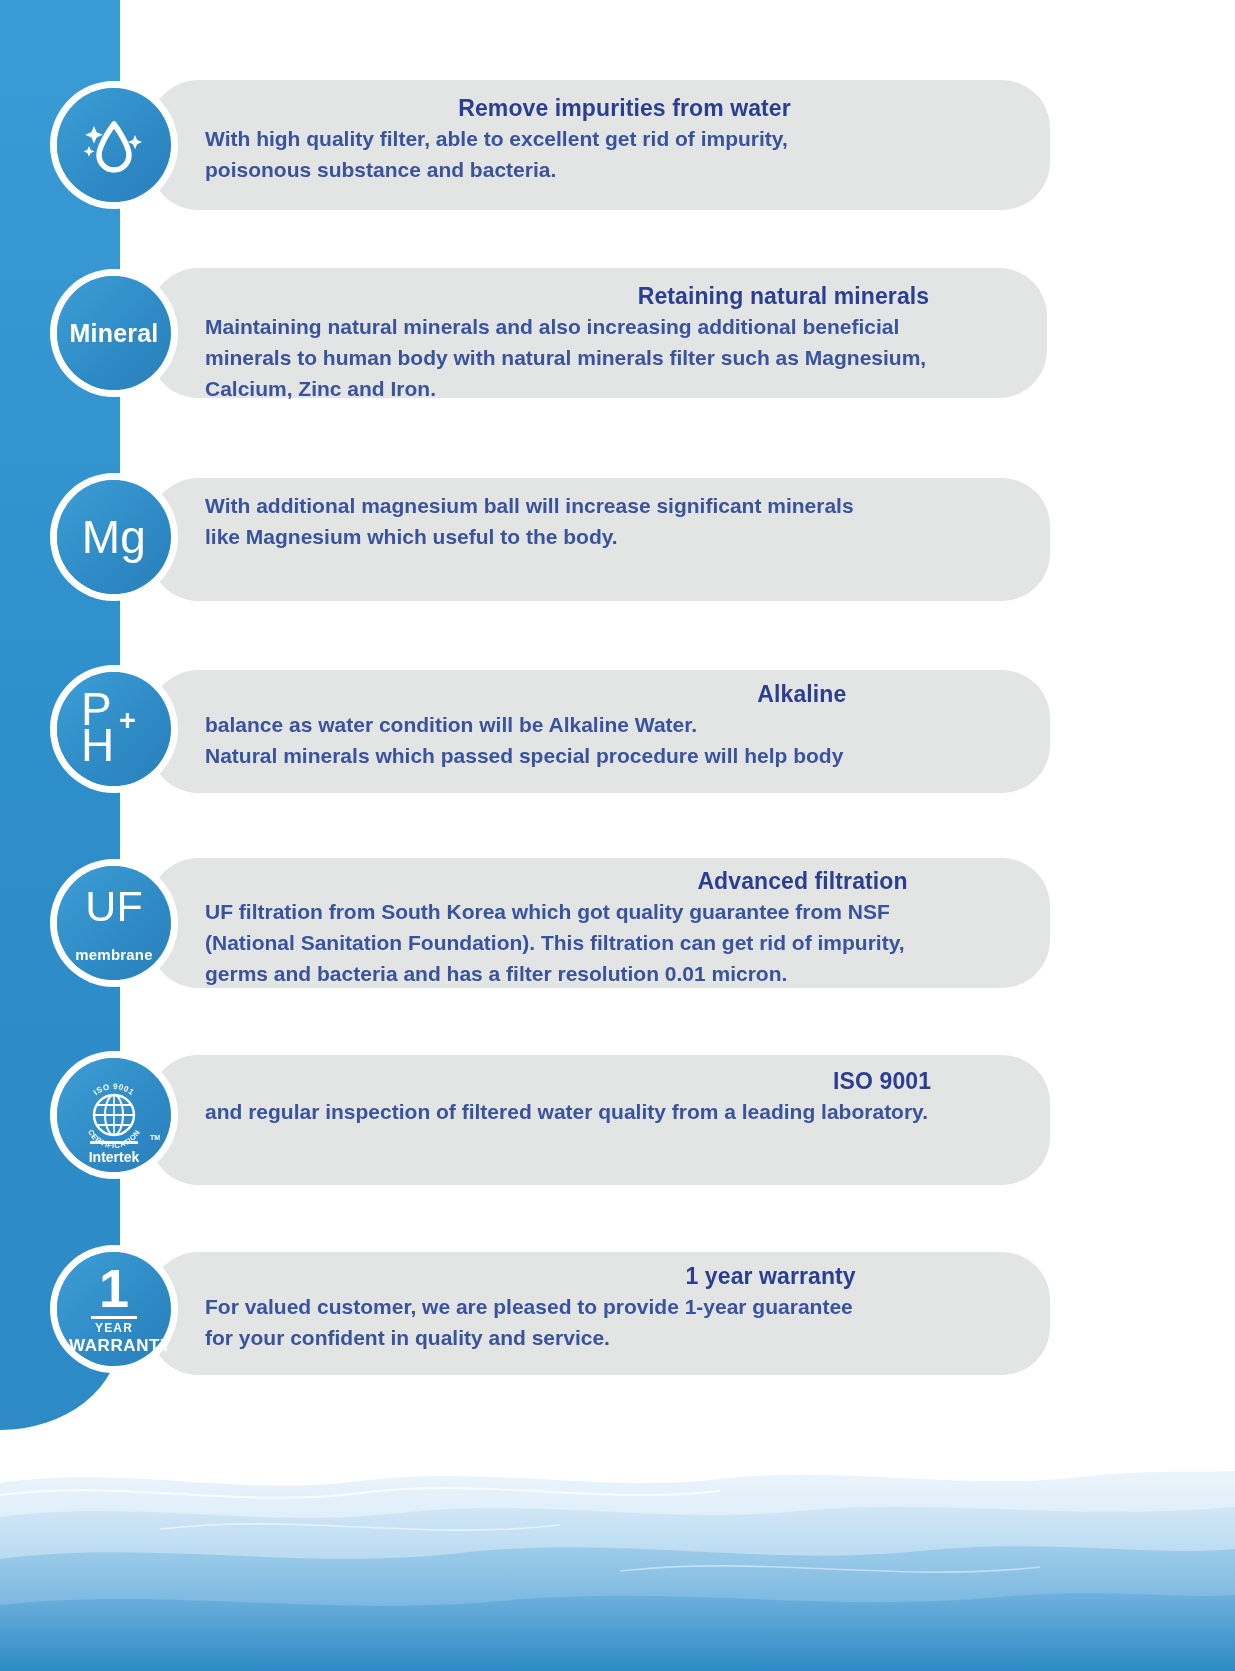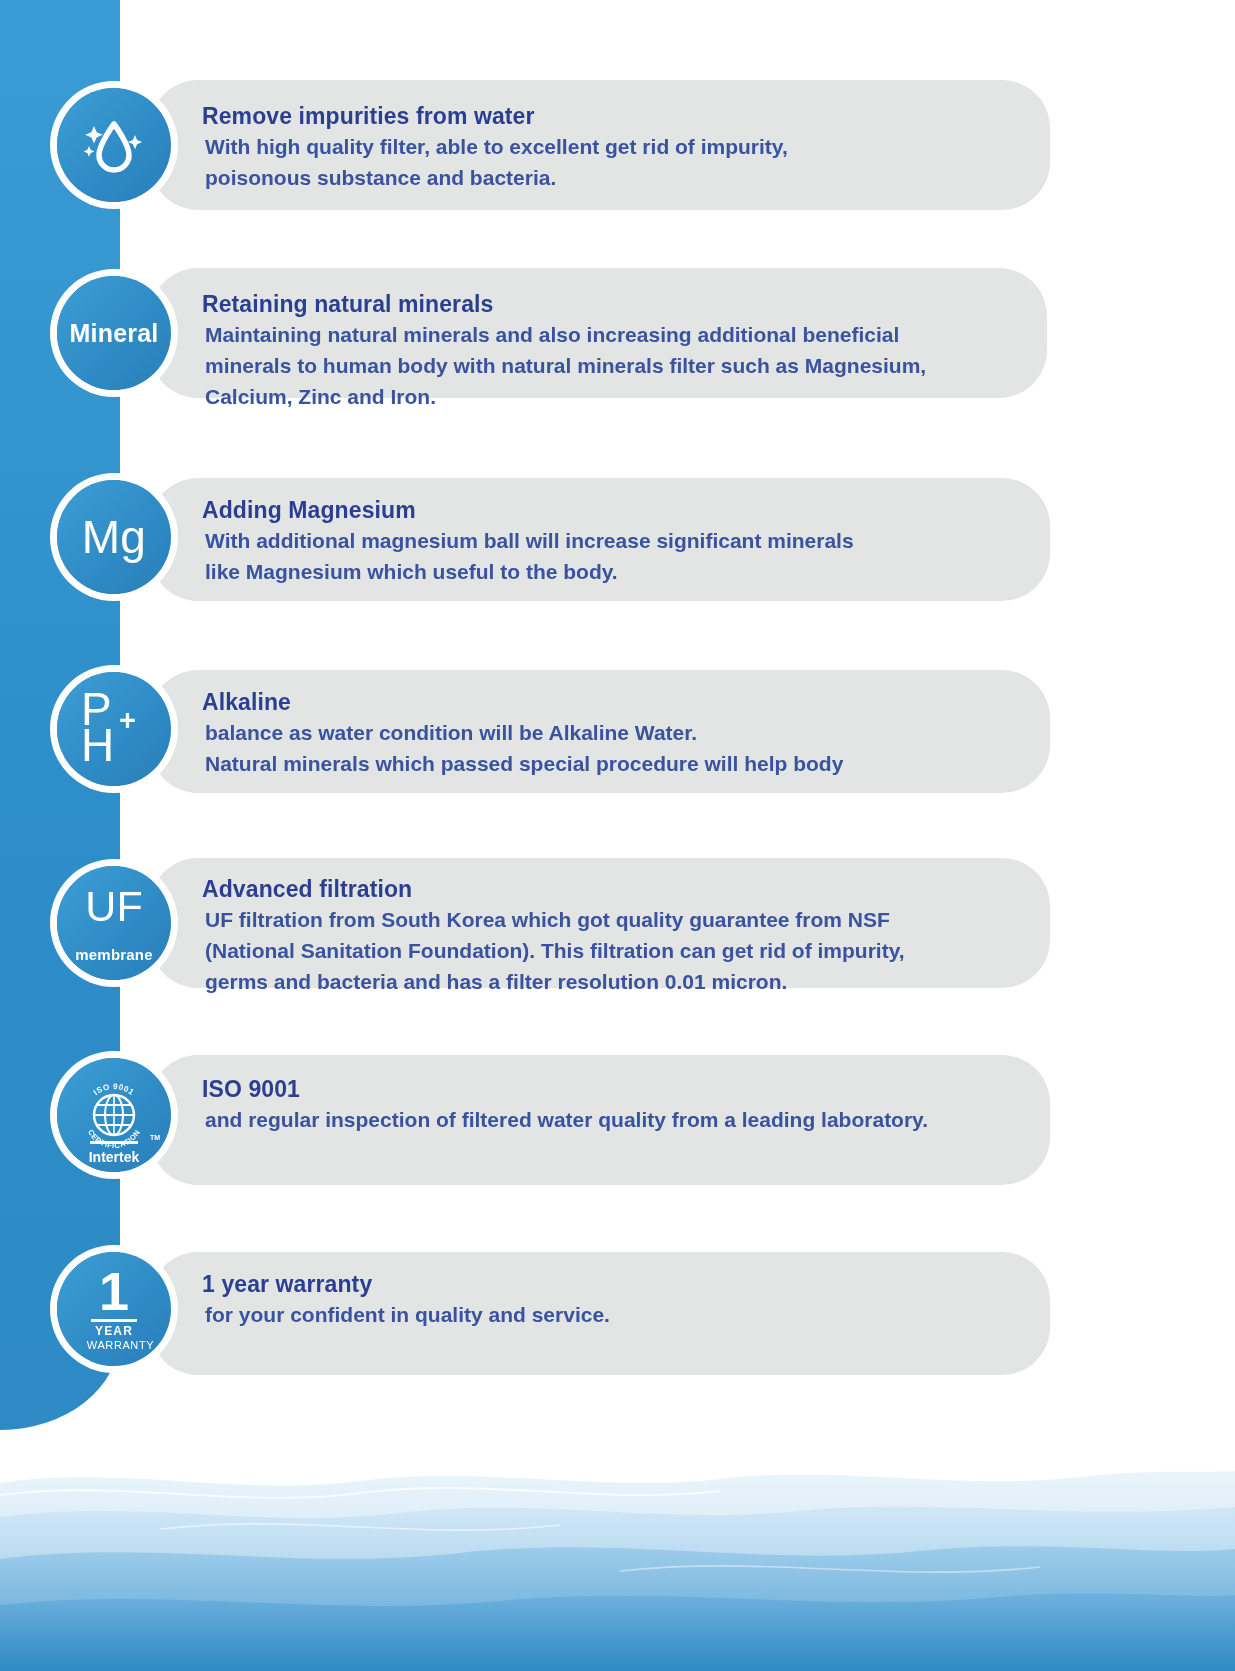--- a/index.html
+++ b/index.html
@@ -25,21 +25,21 @@
     background:#e3e4e4;
     border-radius:48px;
     box-sizing:border-box;
   }
   .pill-text{
     position:absolute;left:202px;
     color:#2f4c9e;
   }
   .f-title{
     font-size:23px;font-weight:bold;line-height:1.18;
-    color:#2b3f92;letter-spacing:.1px;margin:8px 0 2px 0;
+    color:#2b3f92;letter-spacing:.1px;margin:0 0 2px 0;text-align:right;
   }
   .f-body{
     font-size:21px;font-weight:600;line-height:1.34;
     color:#39539e;margin:3px;
   }
 
   
   .badge{
     position:absolute;
     width:114px;height:114px;border-radius:50%;
@@ -59,21 +59,21 @@
   
   .ph-wrap{position:relative;width:82px;height:82px;}
   .ph-p{position:absolute;left:8px;top:-2px;font-size:46px;font-weight:500;line-height:1;}
   .ph-plus{position:absolute;left:46px;top:18px;font-size:29px;font-weight:600;line-height:1;}
   .ph-h{position:absolute;left:8px;top:34px;font-size:46px;font-weight:500;line-height:1;}
 
   
   .war-one{font-size:54px;font-weight:600;line-height:.95;margin-bottom:1px;}
   .war-rule{width:46px;height:3px;background:#fff;margin:1px 0 3px 0;}
   .war-y{font-size:12px;font-weight:bold;letter-spacing:1.2px;line-height:1.15;}
-  .war-w{font-size:11px;font-weight:normal;letter-spacing:.6px;line-height:1.15;margin-left:13px;}
+  .war-w{font-size:17px;font-weight:bold;letter-spacing:.6px;line-height:1.15;margin-left:13px;}
 
   
   .itk{position:relative;width:96px;height:96px;display:flex;flex-direction:column;align-items:center;justify-content:center;}
   .itk-name{position:absolute;bottom:-2px;left:0;width:96px;text-align:center;font-size:14px;font-weight:600;}
   .itk-tm{position:absolute;right:2px;bottom:22px;font-size:7px;font-weight:bold;}
 
   
   #water{position:absolute;left:0;bottom:0;width:1235px;height:250px;overflow:hidden;}
 </style>
 </head>
@@ -107,21 +107,20 @@
     <p class="f-body">Maintaining natural minerals and also increasing additional beneficial</p>
     <p class="f-body">minerals to human body with natural minerals filter such as Magnesium,</p>
     <p class="f-body">Calcium, Zinc and Iron.</p>
   </div>
 
   <div class="pill" style="top:478px;width:900px;height:123px;"></div>
   <div class="badge" style="left:57px;top:480px;">
     <span class="badge-label big">Mg</span>
   </div>
   <div class="pill-text" style="top:489px;">
-    <p class="f-title">Adding Magnesium</p>
     <p class="f-body">With additional magnesium ball will increase significant minerals</p>
     <p class="f-body">like Magnesium which useful to the body.</p>
   </div>
 
   <div class="pill" style="top:670px;width:900px;height:123px;"></div>
   <div class="badge" style="left:57px;top:672px;">
     <span class="ph-wrap">
       <span class="ph-p">P</span>
       <span class="ph-plus">+</span>
       <span class="ph-h">H</span>
@@ -182,20 +181,21 @@
   <div class="badge" style="left:57px;top:1252px;">
     <span class="badge-stack">
       <span class="war-one">1</span>
       <span class="war-rule"></span>
       <span class="war-y">YEAR</span>
       <span class="war-w">WARRANTY</span>
     </span>
   </div>
   <div class="pill-text" style="top:1263px;">
     <p class="f-title">1 year warranty</p>
+    <p class="f-body">For valued customer, we are pleased to provide 1-year guarantee</p>
     <p class="f-body">for your confident in quality and service.</p>
   </div>
 
 </div>
 
 <div id="water">
   <svg width="1235" height="250" viewBox="0 0 1235 250" preserveAspectRatio="none" aria-hidden="true">
     <defs>
       <linearGradient id="wgA" x1="0" y1="0" x2="0" y2="1">
         <stop offset="0%" stop-color="#eaf4fb"></stop>

